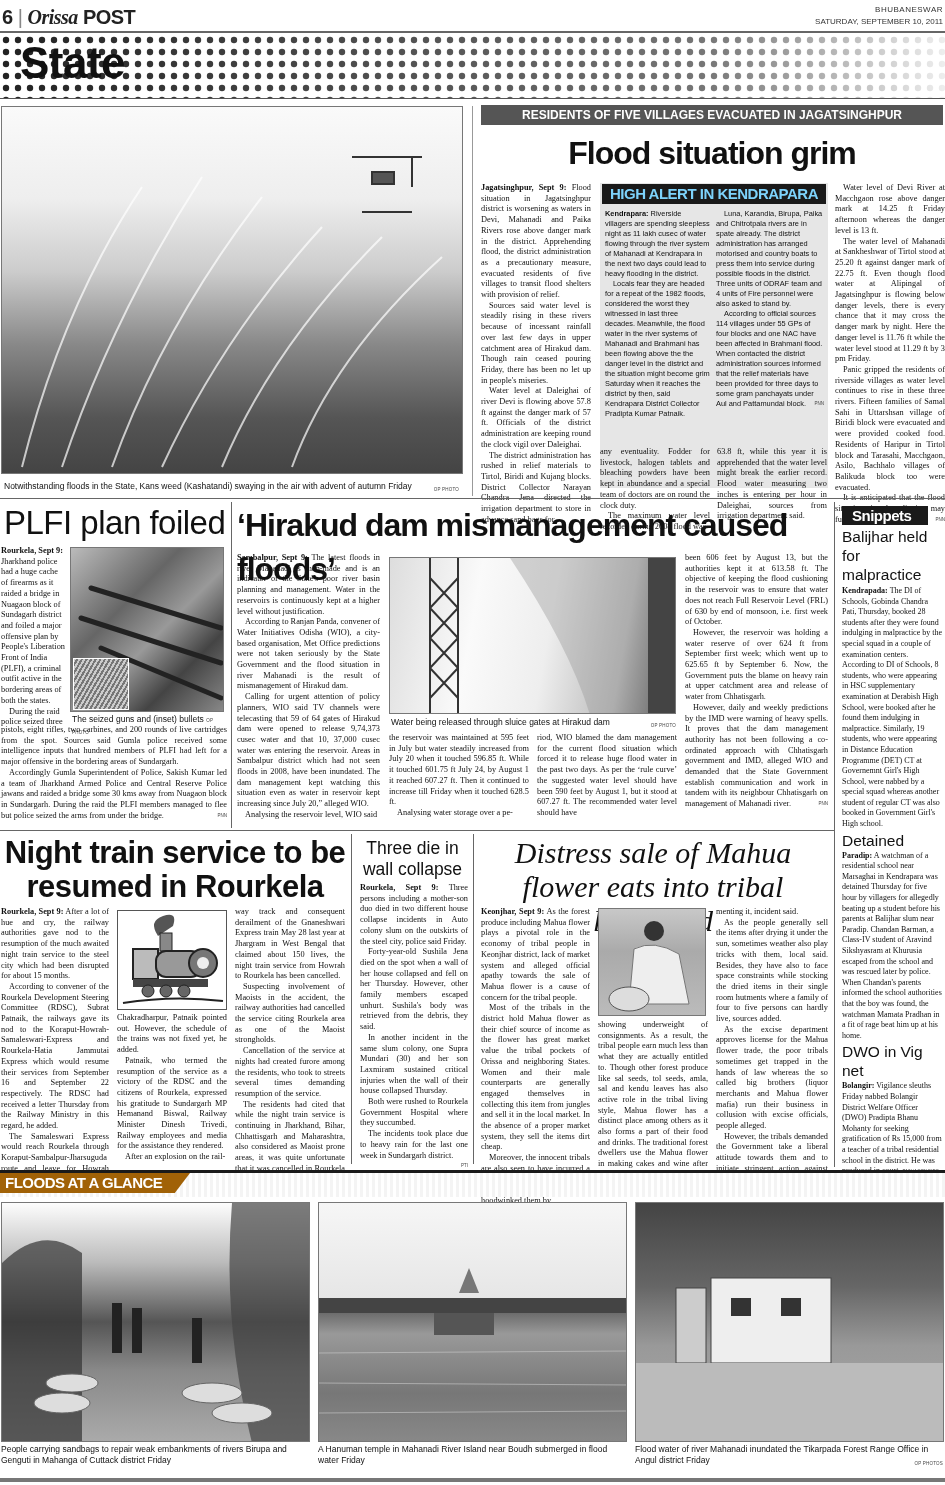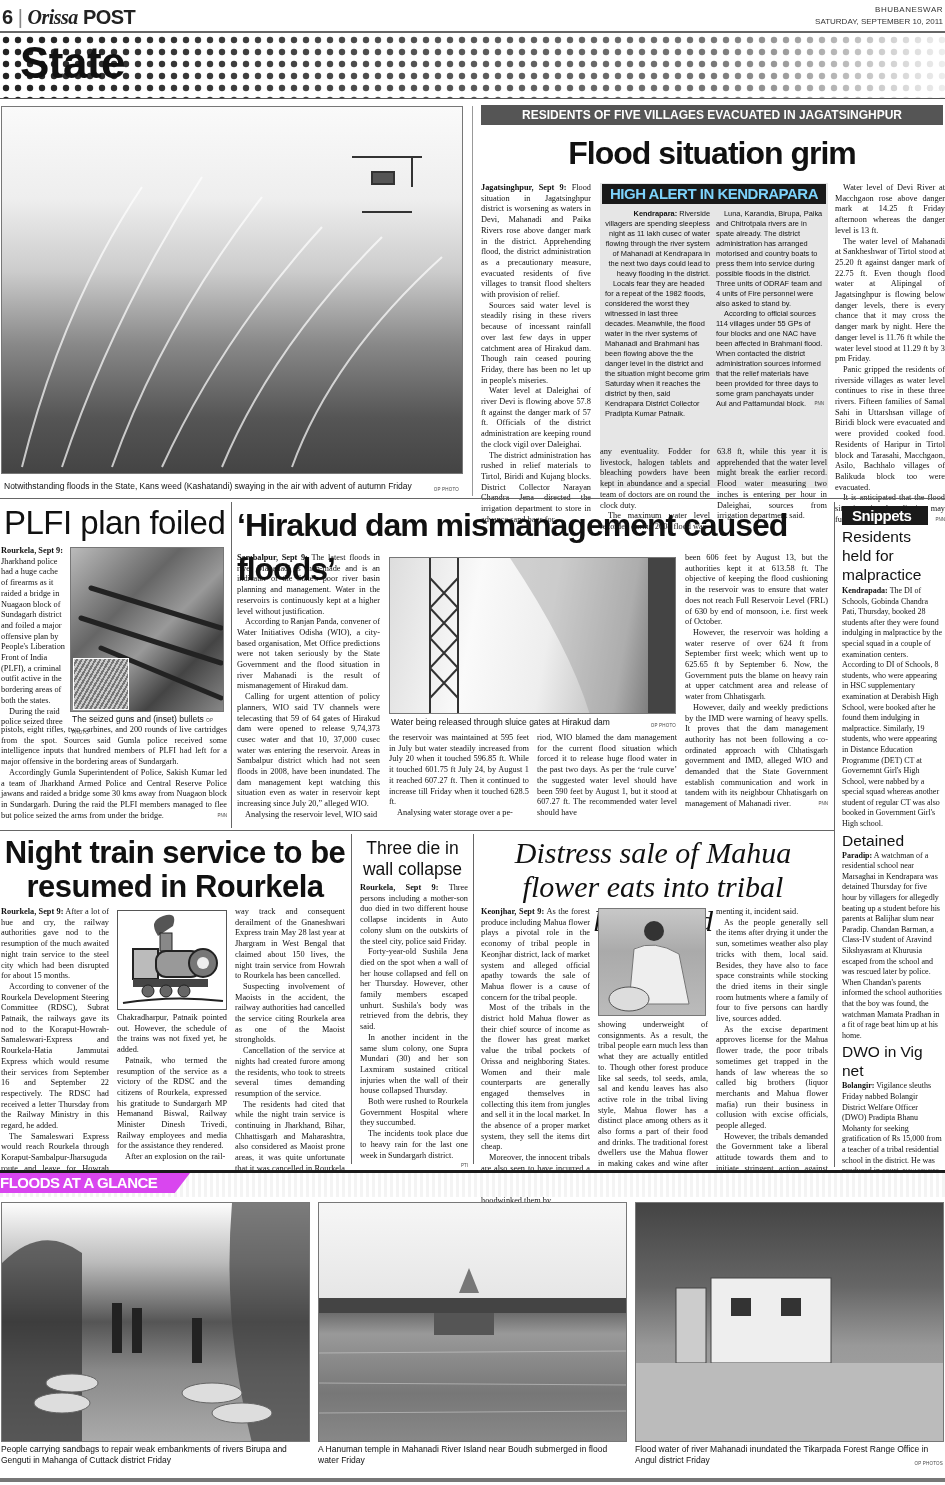--- a/index.html
+++ b/index.html
@@ -86,21 +86,21 @@
 <div class="col" style="left:481px;top:183px;width:110px;">
   <p class="noind"><b class="dl">Jagatsinghpur, Sept 9:</b> <span>Flood situation in Jagatsinghpur district is worsening as waters in Devi, Mahanadi and Paika Rivers rose above danger mark in the district. Apprehending flood, the district administration as a precautionary measure, evacuated residents of five villages to transit flood shelters with provision of relief.</span></p>
   <p>Sources said water level is steadily rising in these rivers because of incessant rainfall over last few days in upper catchment area of Hirakud dam. Though rain ceased pouring Friday, there has been no let up in people's miseries.</p>
   <p>Water level at Daleighai of river Devi is flowing above 57.8 ft against the danger mark of 57 ft. Officials of the district administration are keeping round the clock vigil over Daleighai.</p>
   <p>The district administration has rushed in relief materials to Tirtol, Biridi and Kujang blocks. District Collector Narayan Chandra Jena directed the irrigation department to store in advance sand bags for</p>
 </div>
 
 <div class="abs" style="left:600px;top:183px;width:228px;height:305px;background:#e6e6e6;"></div>
 <div class="abs cond" style="left:602px;top:184px;width:224px;height:20px;background:#1a1a1a;color:#7dd3fc;font-weight:bold;font-size:15px;line-height:20px;text-align:center;">HIGH ALERT IN KENDRAPARA</div>
 <div class="col sans" style="left:605px;top:209px;width:105px;">
-  <p class="noind sans" style="font-size:7.4px;line-height:10px;text-align:right;"><b>Kendrapara:</b> <span>Riverside villagers are spending sleepless night as 11 lakh cusec of water flowing through the river system of Mahanadi at Kendrapara in the next two days could lead to heavy flooding in the district.</span></p>
+  <p class="noind sans" style="font-size:7.4px;line-height:10px;text-align:left;"><b>Kendrapara:</b> <span>Riverside villagers are spending sleepless night as 11 lakh cusec of water flowing through the river system of Mahanadi at Kendrapara in the next two days could lead to heavy flooding in the district.</span></p>
   <p class="sans" style="font-size:7.4px;line-height:10px;text-align:left;">Locals fear they are headed for a repeat of the 1982 floods, considered the worst they witnessed in last three decades. Meanwhile, the flood water in the river systems of Mahanadi and Brahmani has been flowing above the  the danger level in the district and the situation might become grim Saturday when it reaches the district  by then, said Kendrapara District Collector Pradipta Kumar Patnaik.</p>
 </div>
 <div class="col sans" style="left:716px;top:209px;width:108px;">
   <p class="sans" style="font-size:7.4px;line-height:10px;text-align:left;">Luna, Karandia, Birupa, Paika and Chitrotpala rivers are in spate already. The district administration has arranged motorised and country boats to press them into service during possible floods in the district. Three units of ODRAF team and 4 units of Fire personnel were also asked to stand by.</p>
   <p class="sans" style="font-size:7.4px;line-height:10px;text-align:left;"><span>According to official sources 114 villages under 55 GPs of four blocks and one NAC have been affected in Brahmani flood. When contacted the district administration sources informed that the relief materials have been provided for three days to some gram panchayats under Aul and Pattamundai block.</span> <span class="agency">PNN</span></p>
 </div>
 
 <div class="col" style="left:600px;top:388px;width:110px;margin-top:105px;">
 </div>
 <div class="col" style="left:600px;top:447px;width:110px;">
@@ -177,21 +177,21 @@
 <div class="col" style="left:685px;top:553px;width:143px;">
   <p class="noind">been 606 feet by August 13, but the authorities kept it at 613.58 ft.  The objective of keeping the flood cushioning in the reservoir was to ensure that water does not reach Full Reservoir Level (FRL) of 630 by end of monsoon, i.e. first week of October.</p>
   <p>However, the reservoir was holding a water reserve of over 624 ft from September first week; which went up to 625.65 ft by September 6. Now, the Government puts the blame on heavy rain at upper catchment area and release of water from Chhatisgarh.</p>
   <p><span>However, daily and weekly predictions by the IMD were warning of heavy spells. It proves that the dam management authority has not been following a co-ordinated approach with Chhatisgarh government and IMD, alleged WIO and demanded that the State Government establish communication and work in tandem with its neighbour Chhatisgarh on management of Mahanadi river.</span> <span class="agency">PNN</span></p>
 </div>
 
 <div class="vr" style="left:834px;top:502px;height:665px;background:#666;"></div>
 
 <div class="abs cond" style="left:842px;top:506px;width:86px;height:19px;background:#1a1a1a;color:#fff;font-weight:bold;font-size:15px;line-height:19px;padding-left:10px;">Snippets</div>
 <div class="col" style="left:842px;top:527px;width:101px;">
-  <div class="sans" style="font-size:15.5px;line-height:19px;margin-bottom:2px;">Residents held for malpractice</div>
+  <div class="sans" style="font-size:15.5px;line-height:19px;margin-bottom:2px;">Balijhar held for malpractice</div>
   <p class="noind" style="text-align:left;font-size:8px;line-height:10.6px;"><b>Kendrapada:</b> <span>The DI of Schools, Gobinda Chandra Pati, Thursday, booked  28 students after they were found indulging in malpractice by the special squad in a couple of examination centers. According to DI of Schools, 8 students, who were appearing in HSC supplementary examination at Derabish High School, were booked after he  found them indulging in malpractice. Similarly, 19 students, who were appearing in Distance Education Programme (DET) CT at Governemnt Girl's High School, were nabbed by a special squad whereas another student of regular CT was also booked  in Government Girl's High school.</span></p>
   <div class="sans" style="font-size:15.5px;line-height:19px;margin:1px 0;">Detained</div>
   <p class="noind" style="text-align:left;font-size:8px;line-height:10.6px;"><b>Paradip:</b> <span>A watchman of a residential school near Marsaghai in Kendrapara was detained Thursday for five hour by villagers for allegedly beating up a student before his parents at Balijhar slum near Paradip. Chandan Barman, a Class-IV student of Aravind Sikshyasram at Khurusia escaped from the school and was rescued later by police. When Chandan's parents informed the school authorities that the boy was found, the watchman Mamata Pradhan in a fit of rage beat him up at his home.</span></p>
   <div class="sans" style="font-size:15.5px;line-height:19px;margin:1px 0;">DWO in Vig net</div>
   <p class="noind" style="text-align:left;font-size:8px;line-height:10.6px;"><b>Bolangir:</b> <span>Vigilance sleuths Friday nabbed Bolangir District Welfare Officer (DWO) Pradipta Bhanu Mohanty for seeking gratification of Rs 15,000 from a teacher of a tribal residential school in the district. He was produced in court.</span> <span class="credit">PNN/AGENCIES</span></p>
 </div>
 
 <div class="hr" style="left:0;top:830px;width:834px;background:#666;"></div>
 
 <div class="abs cond" style="left:1px;top:836px;width:348px;font-size:31px;font-weight:bold;line-height:34px;text-align:center;letter-spacing:-0.5px;">Night train service to be resumed in Rourkela</div>
@@ -258,21 +258,21 @@
 </div>
 <div class="col" style="left:716px;top:907px;width:112px;">
   <p class="noind">menting it, incident said.</p>
   <p>As the people generally sell the items after drying it under the sun, sometimes weather also play tricks with them, local said. Besides, they have also to face space constraints while stocking the dried items in their single room hutments where a family of four to five persons can hardly live, sources added.</p>
   <p>As the excise department approves license for the Mahua flower trade, the poor tribals sometimes get trapped in the hands of law whereas the so called big brothers (liquor merchants and Mahua flower mafia) run their business in collusion with excise officials, people alleged.</p>
   <p><span>However, the tribals demanded the Government take a liberal attitude towards them and to initiate stringent action against illegal traders, local stated.</span> <span class="agency">PNN</span></p>
 </div>
 
 <div class="abs" style="left:0;top:1170px;width:945px;height:3px;background:#1a1a1a;"></div>
 <div class="abs" style="left:0;top:1173px;width:945px;height:24px;background:repeating-linear-gradient(90deg,#f4f4f4 0 3px,#fff 3px 6px);"></div>
-<div class="abs cond" style="left:0;top:1173px;width:190px;height:20px;background:#d946ef;color:#fff;font-weight:bold;font-size:15px;line-height:20px;clip-path:polygon(0 0,100% 0,92% 100%,0 100%);">FLOODS AT A GLANCE</div>
+<div class="abs cond" style="left:0;top:1173px;width:190px;height:20px;background:#a16207;color:#fff;font-weight:bold;font-size:15px;line-height:20px;padding-left:5px;clip-path:polygon(0 0,100% 0,92% 100%,0 100%);">FLOODS AT A GLANCE</div>
 
 <div class="photo" style="left:1px;top:1202px;width:309px;height:240px;background:linear-gradient(180deg,#fdfdfd 0%,#bbb 25%,#555 50%,#888 70%,#aaa 100%);">
   <svg width="309" height="240" style="position:absolute;left:0;top:0">
     <path d="M0 60 Q40 20 80 50 L80 240 L0 240 Z" fill="#333" opacity="0.7"></path>
     <path d="M230 0 L309 0 L309 240 L250 240 Q220 120 230 0 Z" fill="#444" opacity="0.7"></path>
     <g fill="#ddd" stroke="#666">
         <ellipse cx="60" cy="200" rx="28" ry="10"></ellipse>
         <ellipse cx="70" cy="180" rx="26" ry="9"></ellipse>
         <ellipse cx="210" cy="190" rx="30" ry="10"></ellipse>
         <ellipse cx="240" cy="210" rx="30" ry="10"></ellipse>

